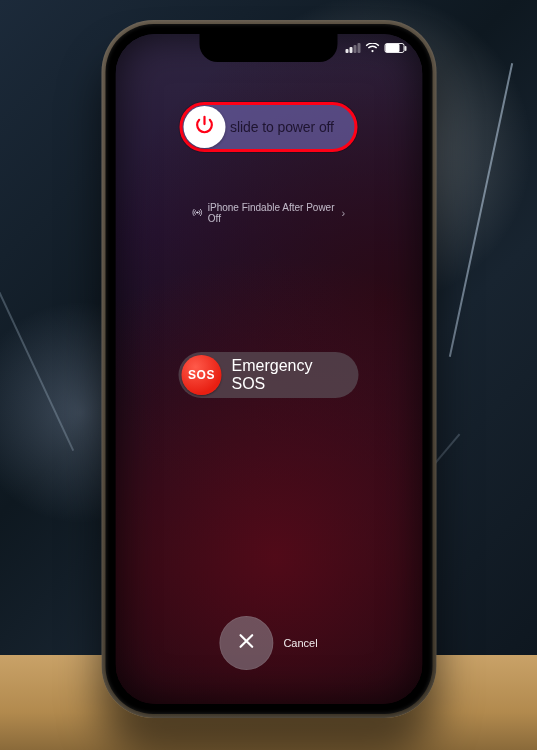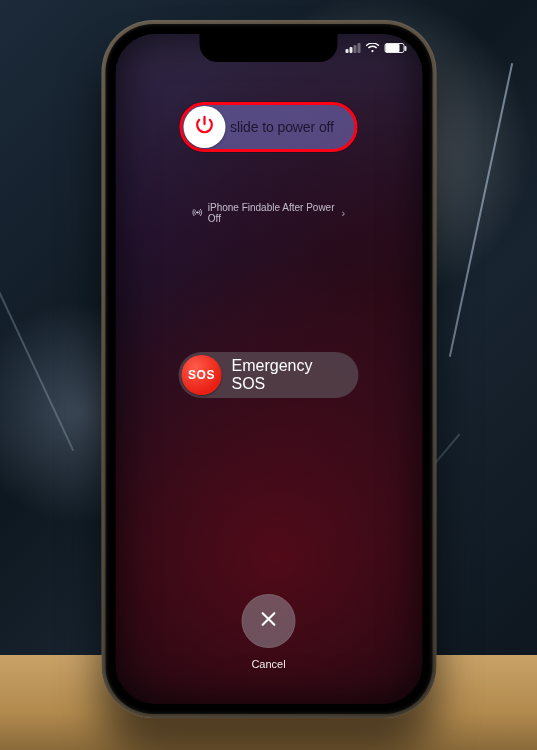--- a/index.html
+++ b/index.html
@@ -131,21 +131,21 @@
     box-shadow:0 1px 2px rgba(0,0,0,0.4);
   }
   .sos-label {
     flex:1; color:#fff; font-size:16px; font-weight:400;
     padding-left:10px; padding-right:10px;
   }
 
   
   .cancel-area {
     position:absolute; bottom:34px; left:50%; transform:translateX(-50%);
-    display:flex; flex-direction:column; align-items:center; gap:10px;
+    display:flex; flex-direction:row; align-items:center; gap:10px;
   }
   .cancel-btn {
     width:54px; height:54px; border-radius:50%;
     background: rgba(140,128,138,0.6);
     display:flex; align-items:center; justify-content:center;
     box-shadow: inset 0 0 0 1px rgba(255,255,255,0.08);
   }
   .cancel-btn svg{width:20px;height:20px;}
   .cancel-label { color:rgba(255,255,255,0.92); font-size:11px; }
 

